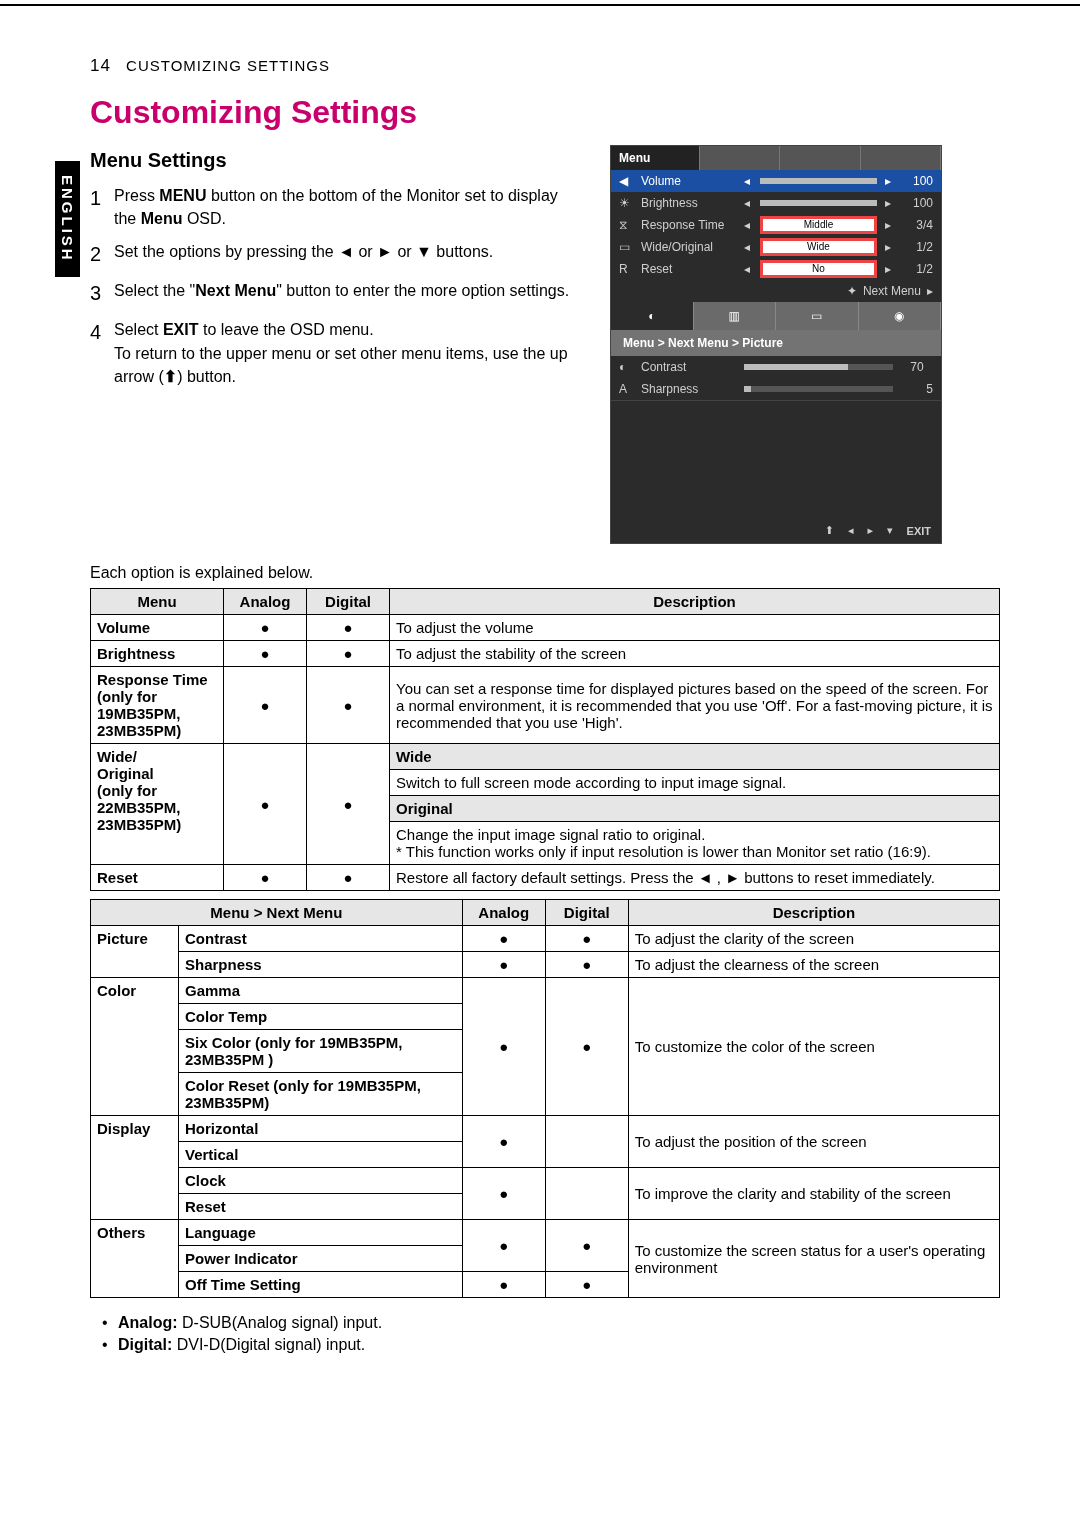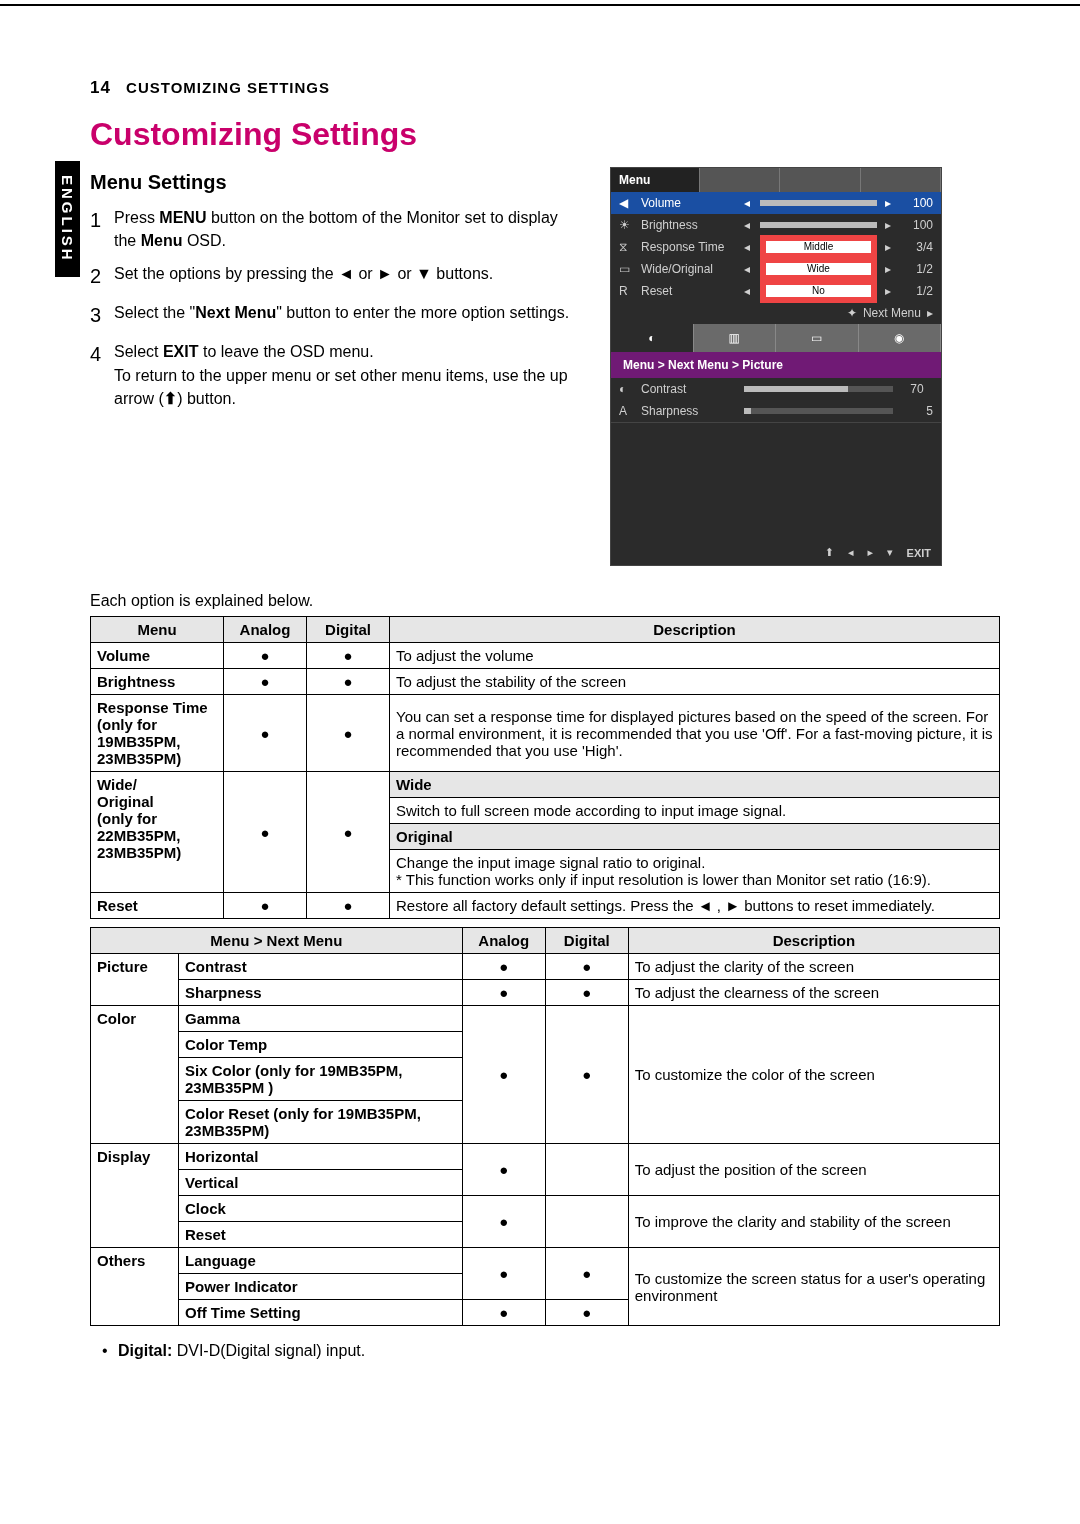--- a/index.html
+++ b/index.html
@@ -10,24 +10,23 @@
     width: 1080px;
   }
   .page {
     position: relative;
     padding: 50px 80px 60px 90px;
     border-top: 2px solid #000;
     margin-top: 4px;
   }
   .header-line {
     font-size: 15px;
-    font-weight: bold;
+    font-weight: normal;
     letter-spacing: 1px;
     margin-bottom: 18px;
-    margin-top: 22px;
   }
   .header-line .pg { font-size: 17px; margin-right: 10px; }
   h1 {
     color: #c9006b;
     font-size: 32px;
     margin: 0 0 14px 0;
     font-weight: bold;
   }
   h2 { font-size: 20px; margin: 4px 0 12px 0; }
   .lang-tab {
@@ -40,21 +39,21 @@
     font-size: 15px;
     font-weight: bold;
     letter-spacing: 3px;
     padding: 14px 4px;
   }
   .top-flex { display: flex; gap: 30px; align-items: flex-start; }
   .steps { width: 490px; font-size: 16px; line-height: 1.45; }
   .step { display: flex; margin-bottom: 10px; }
   .step-num { width: 24px; font-size: 20px; color: #000; flex-shrink:0; }
   .step-text { flex: 1; }
-  .explain-line { margin-top: 26px; font-size: 16px; }
+  .explain-line { margin-top: 20px; font-size: 16px; }
   table.opt {
     border-collapse: collapse;
     width: 100%;
     margin-top: 6px;
     font-size: 15px;
   }
   table.opt th, table.opt td {
     border: 1px solid #000;
     padding: 4px 6px;
     vertical-align: top;
@@ -70,26 +69,26 @@
   
   .osd { width: 330px; background:#2b2b2b; color:#cfcfcf; font-size:12px; border:1px solid #444;}
   .osd-tabs { display:flex; height:24px; background:#555;}
   .osd-tab { flex:1; border-right:1px solid #777; display:flex;align-items:center;justify-content:center;}
   .osd-tab.active{background:#222;color:#fff;font-weight:bold;justify-content:flex-start;padding-left:8px;}
   .osd-row{display:flex;align-items:center;height:22px;padding:0 8px;gap:8px;}
   .osd-row.sel{background:#1a4fa3;color:#fff;}
   .osd-row .lab{width:95px;}
   .osd-row .bar{flex:1;height:6px;background:#555;position:relative;}
   .osd-row .bar .fill{position:absolute;left:0;top:0;bottom:0;background:#bbb;}
-  .osd-row .pill{flex:1;height:12px;border:6px solid #ef4444;background:#fff;color:#000;text-align:center;font-size:10px;line-height:12px;}
+  .osd-row .pill{flex:1;height:12px;border:3px solid #ef4444;background:#fff;color:#000;text-align:center;font-size:10px;line-height:12px;}
   .osd-next{display:flex;justify-content:flex-end;height:22px;align-items:center;padding-right:8px;gap:6px;}
   .osd-icons{display:flex;height:28px;background:#6a6a6a;}
   .osd-icons div{flex:1;border-right:1px solid #888;display:flex;align-items:center;justify-content:center;color:#fff;}
   .osd-icons div.sel{background:#2b2b2b;}
-  .osd-bc{padding:6px 12px;font-weight:bold;color:#fff;background:#701a75;}
+  .osd-bc{padding:6px 12px;font-weight:bold;color:#fff;background:#737373;}
   .osd-foot{display:flex;justify-content:flex-end;gap:14px;padding:6px 10px;border-top:1px solid #444;font-size:11px;height:130px;align-items:flex-end;}
   .dot { font-size:15px; }
 </style>
 </head>
 <body>
 
 <div class="page">
   <div class="header-line">
     <span class="pg">14</span>
     <span>CUSTOMIZING SETTINGS</span>
@@ -339,15 +338,16 @@
         </tr>
   <tr>
           <td><b>Off Time Setting</b></td>
           <td class="center dot">●</td>
           <td class="center dot">●</td>
         </tr>
       </tbody>
   </table>
 
   <ul class="sigs">
+    <li><b>Analog:</b> <span>D-SUB(Analog signal) input.</span></li>
     <li><b>Digital:</b> <span>DVI-D(Digital signal) input.</span></li>
   </ul>
 </div>
 
 </body></html>

